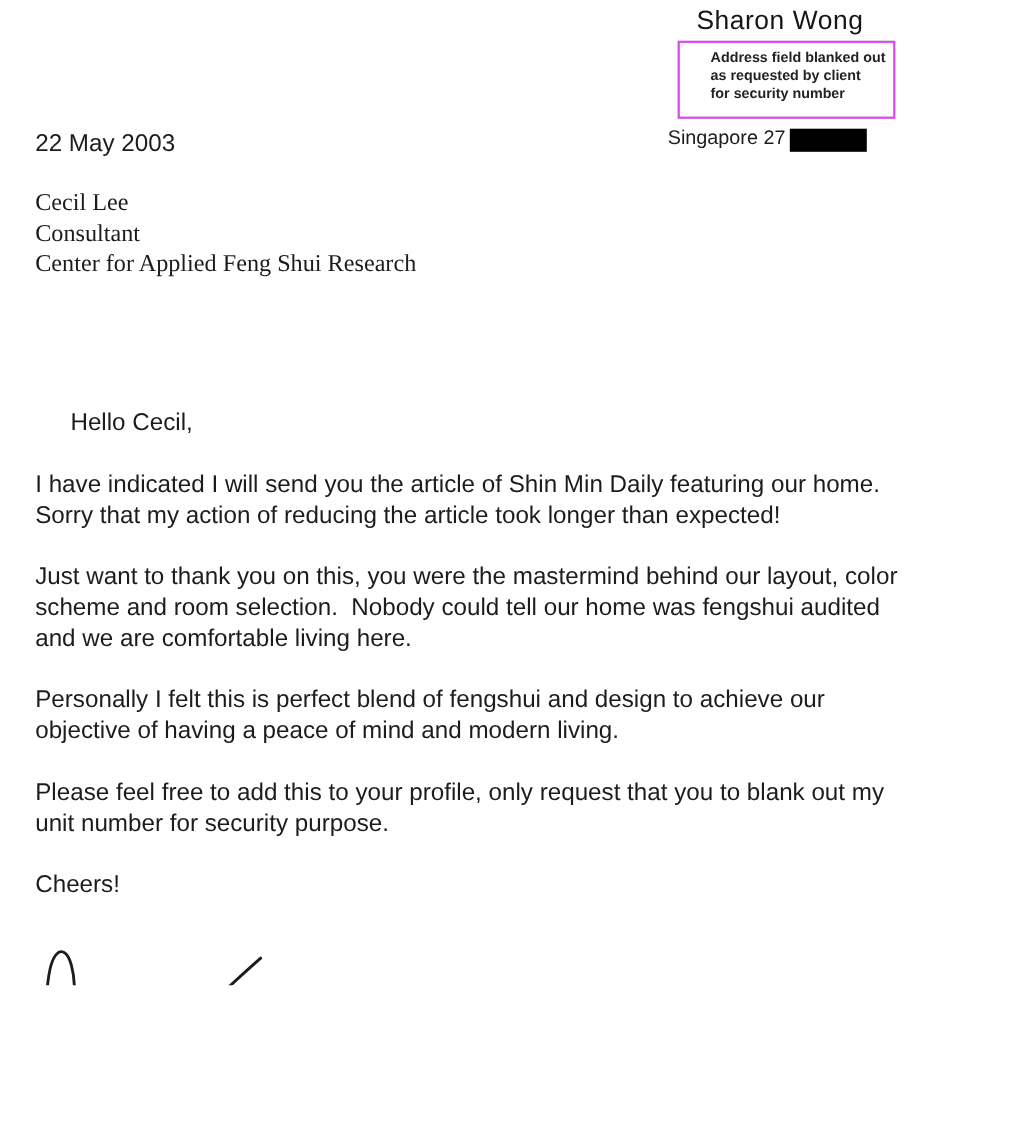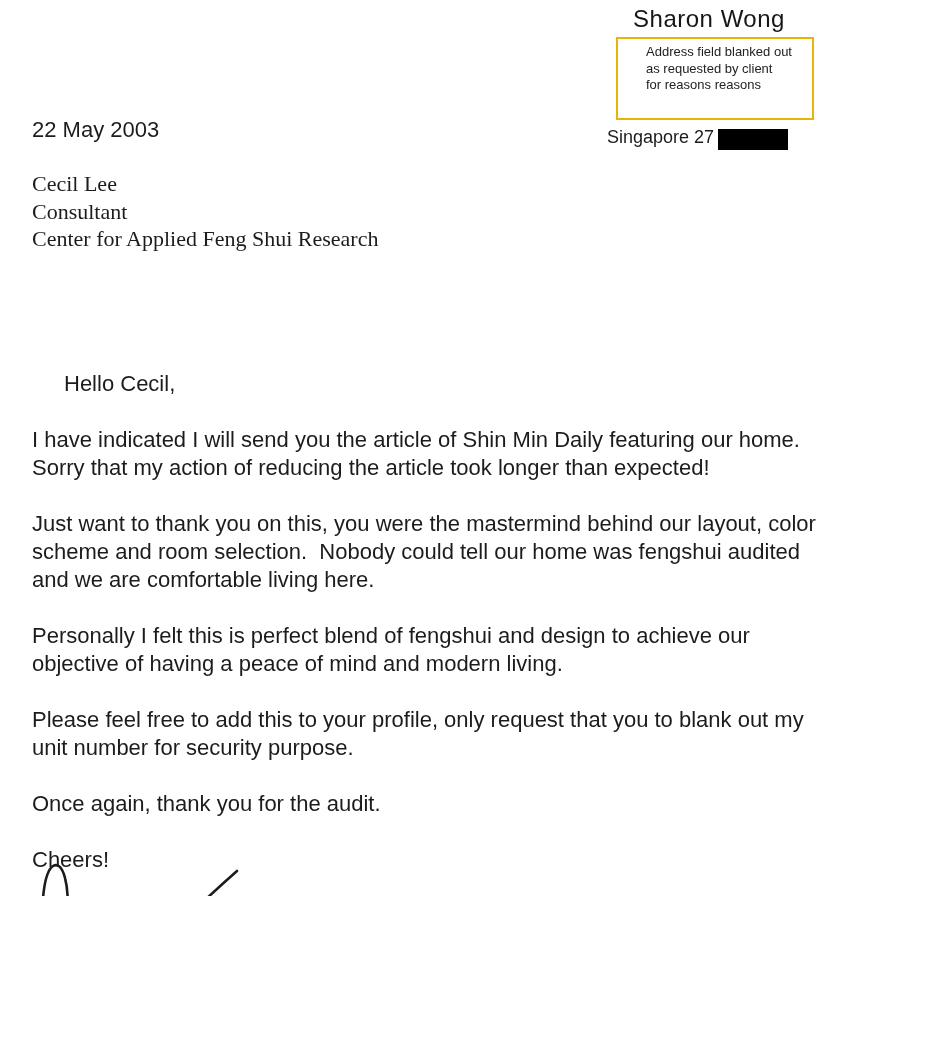--- a/index.html
+++ b/index.html
@@ -21,24 +21,24 @@
   }
   .sender-name {
     font-size: 24px;
     letter-spacing: 0.5px;
     color: #161616;
   }
   .redaction-box {
     box-sizing: border-box;
     margin: 4px 0 0 14px;
     width: 198px;
-    border: 2px solid #eab308;
-    padding: 5px 4px 24px 28px;
+    border: 2px solid #d946ef;
+    padding: 5px 4px 12px 28px;
     text-align: left;
-    font-weight: normal;
+    font-weight: bold;
     font-size: 13px;
     line-height: 16.5px;
     color: #222222;
   }
   .city-line {
     margin-top: 6px;
     font-size: 18px;
     white-space: nowrap;
     text-align: left;
     padding-left: 5px;
@@ -89,21 +89,21 @@
 </head>
 <body>
 
 <div class="page">
 
   <div class="sender-block">
     <div class="sender-name">Sharon Wong</div>
     <div class="redaction-box">
       <div class="notice-line">Address field blanked out</div>
       <div class="notice-line">as requested by client</div>
-      <div class="notice-line">for reasons reasons</div>
+      <div class="notice-line">for security number</div>
     </div>
     <div class="city-line">
       <span>Singapore 27</span>
       <span class="redaction-bar"></span>
     </div>
   </div>
 
   <div class="date-line">22 May 2003</div>
 
   <div class="recipient-block">
@@ -127,23 +127,20 @@
     </div>
     <div class="para">
       <div class="line">Personally I felt this is perfect blend of fengshui and design to achieve our</div>
       <div class="line">objective of having a peace of mind and modern living.</div>
     </div>
     <div class="para">
       <div class="line">Please feel free to add this to your profile, only request that you to blank out my</div>
       <div class="line">unit number for security purpose.</div>
     </div>
     <div class="para">
-      <div class="line">Once again, thank you for the audit.</div>
-    </div>
-    <div class="para">
       <div class="line">Cheers!</div>
     </div>
   </div>
 
   <div class="signature-wrap">
     <svg width="230" height="180" viewBox="18 856 230 180" xmlns="http://www.w3.org/2000/svg">
       <g fill="none" stroke="#1c1c1c" stroke-width="2.6" stroke-linecap="round">
         <path d="M 44,940 C 40,905 44,872 53,866 C 63,860 70,885 67,918 C 65,942 63,958 62,972"></path>
         <path d="M 62,948 C 50,932 35,946 32,978 C 29,1004 37,1018 49,1016 C 61,1014 71,998 72,972 C 73,956 69,944 63,940"></path>
         <path d="M 56,944 L 65,1002" stroke-dasharray="2 8" stroke-width="2.2"></path>

